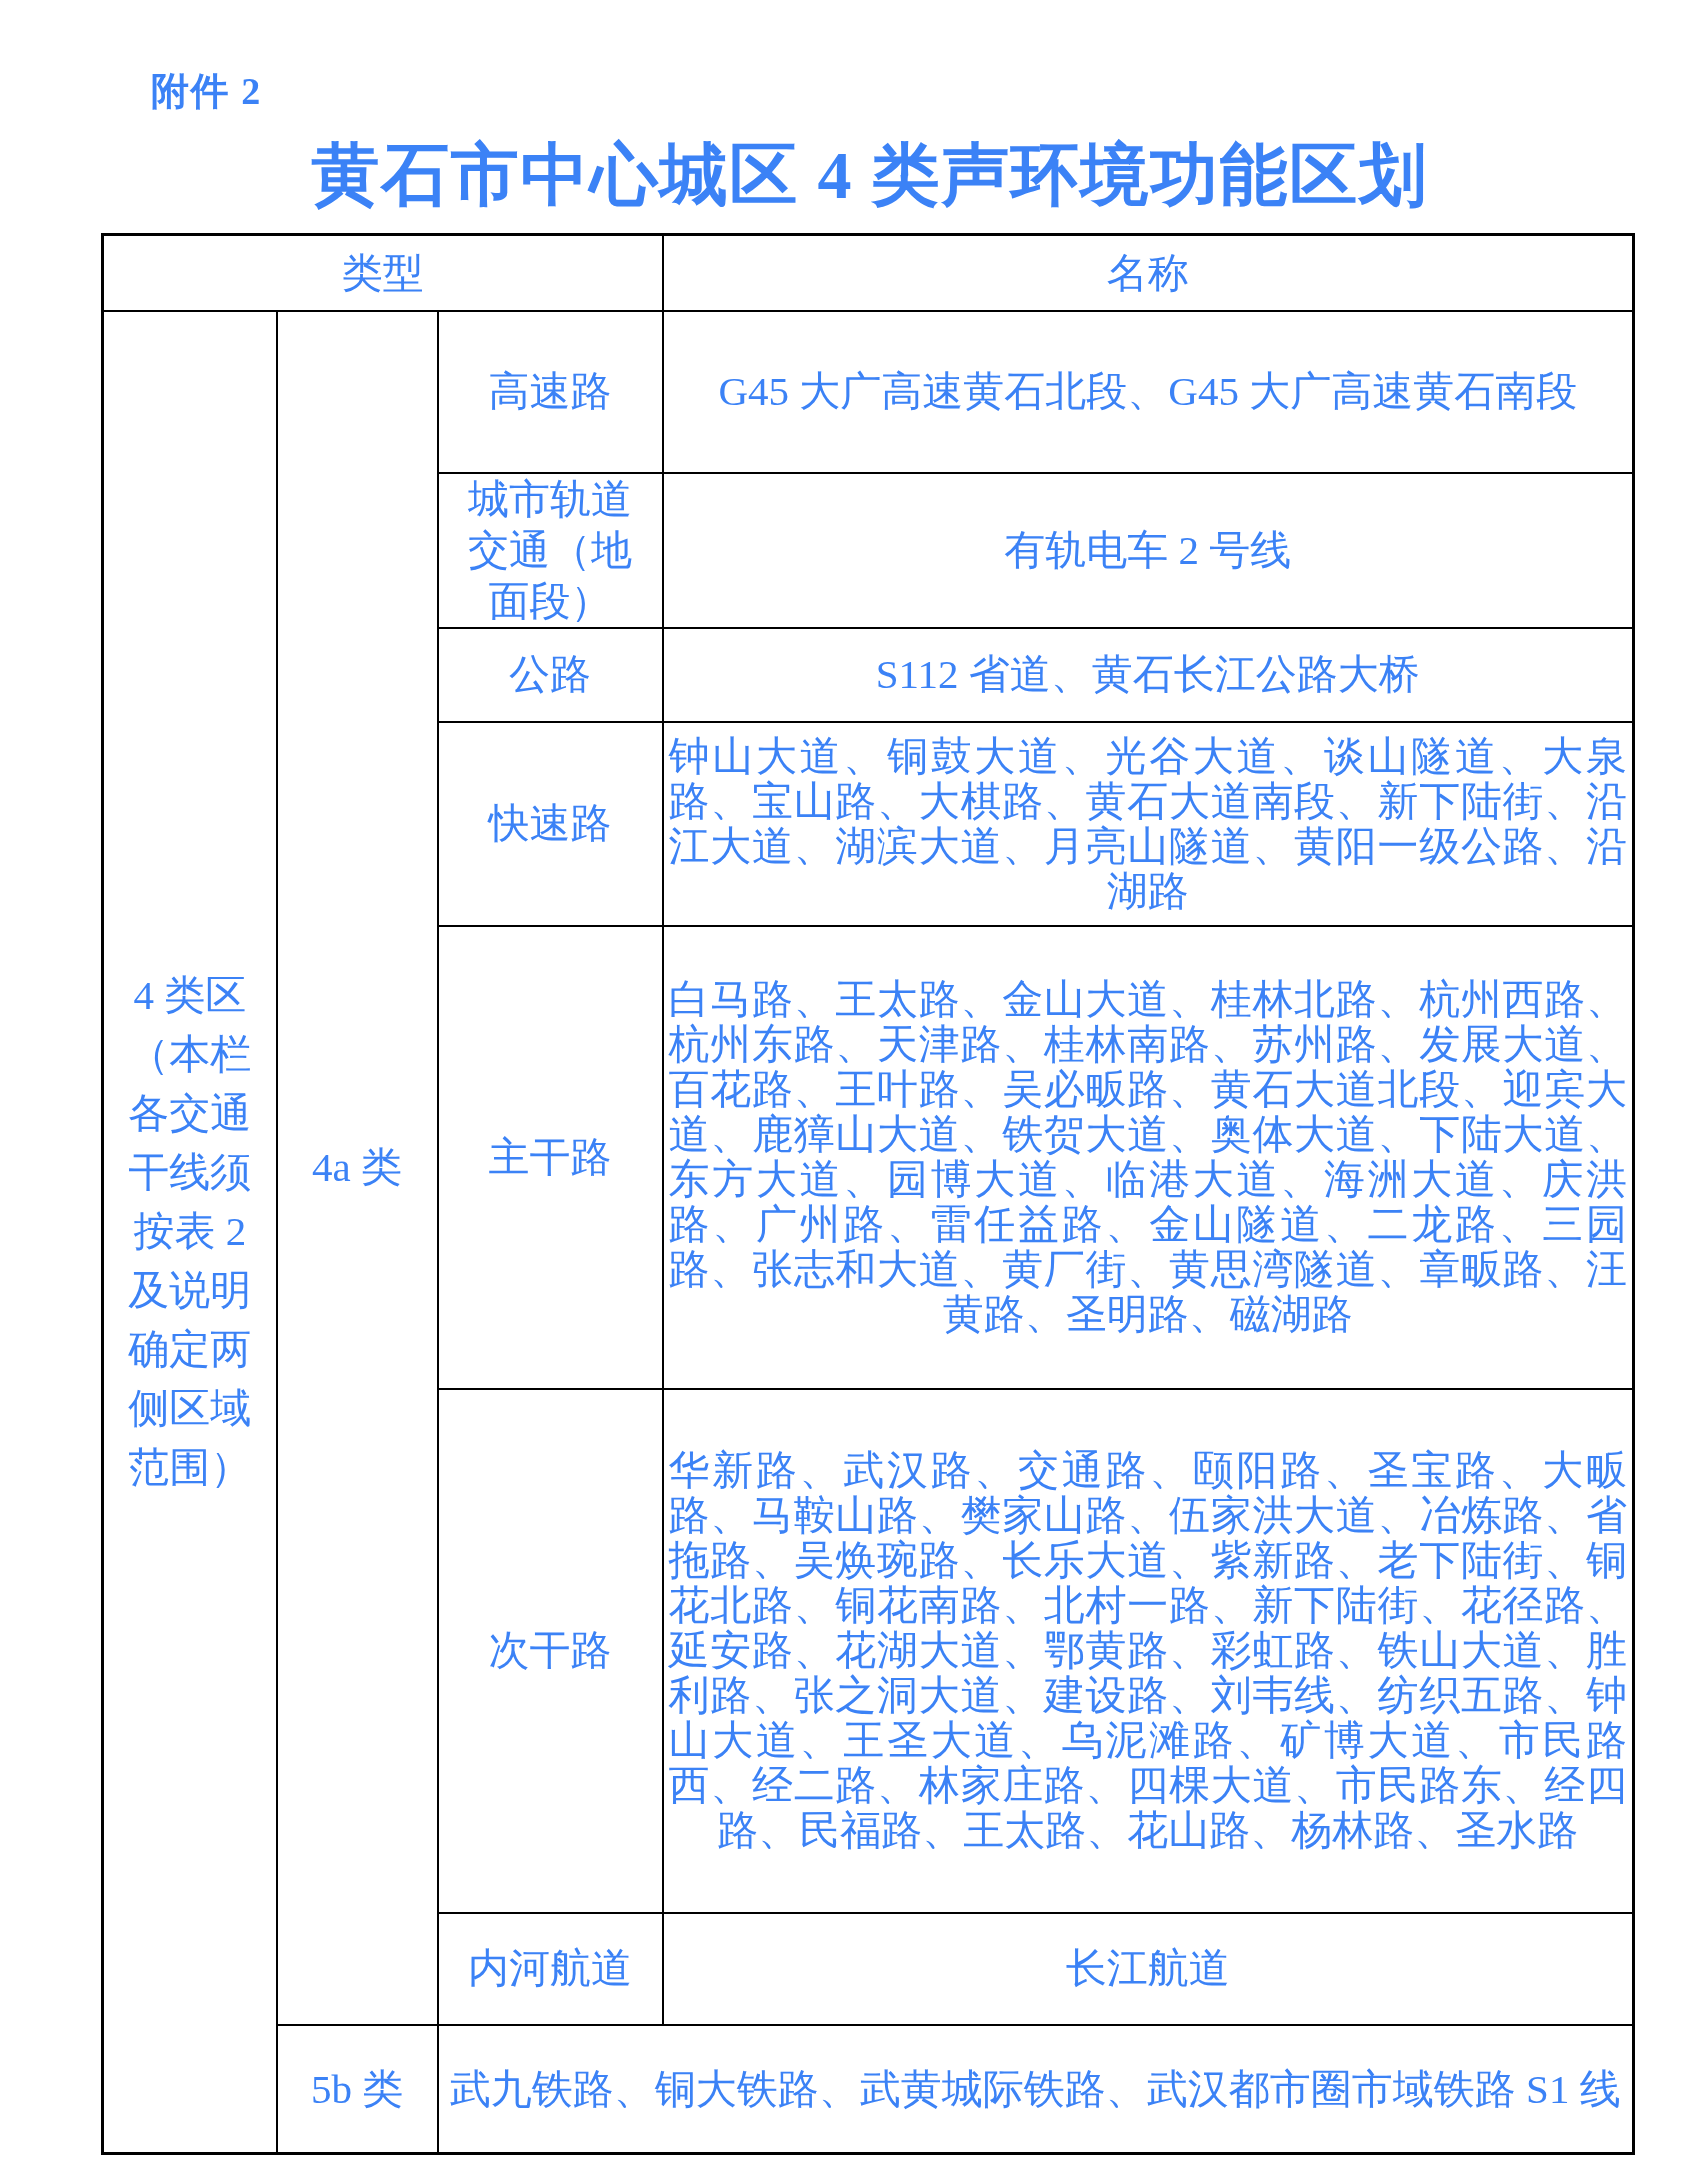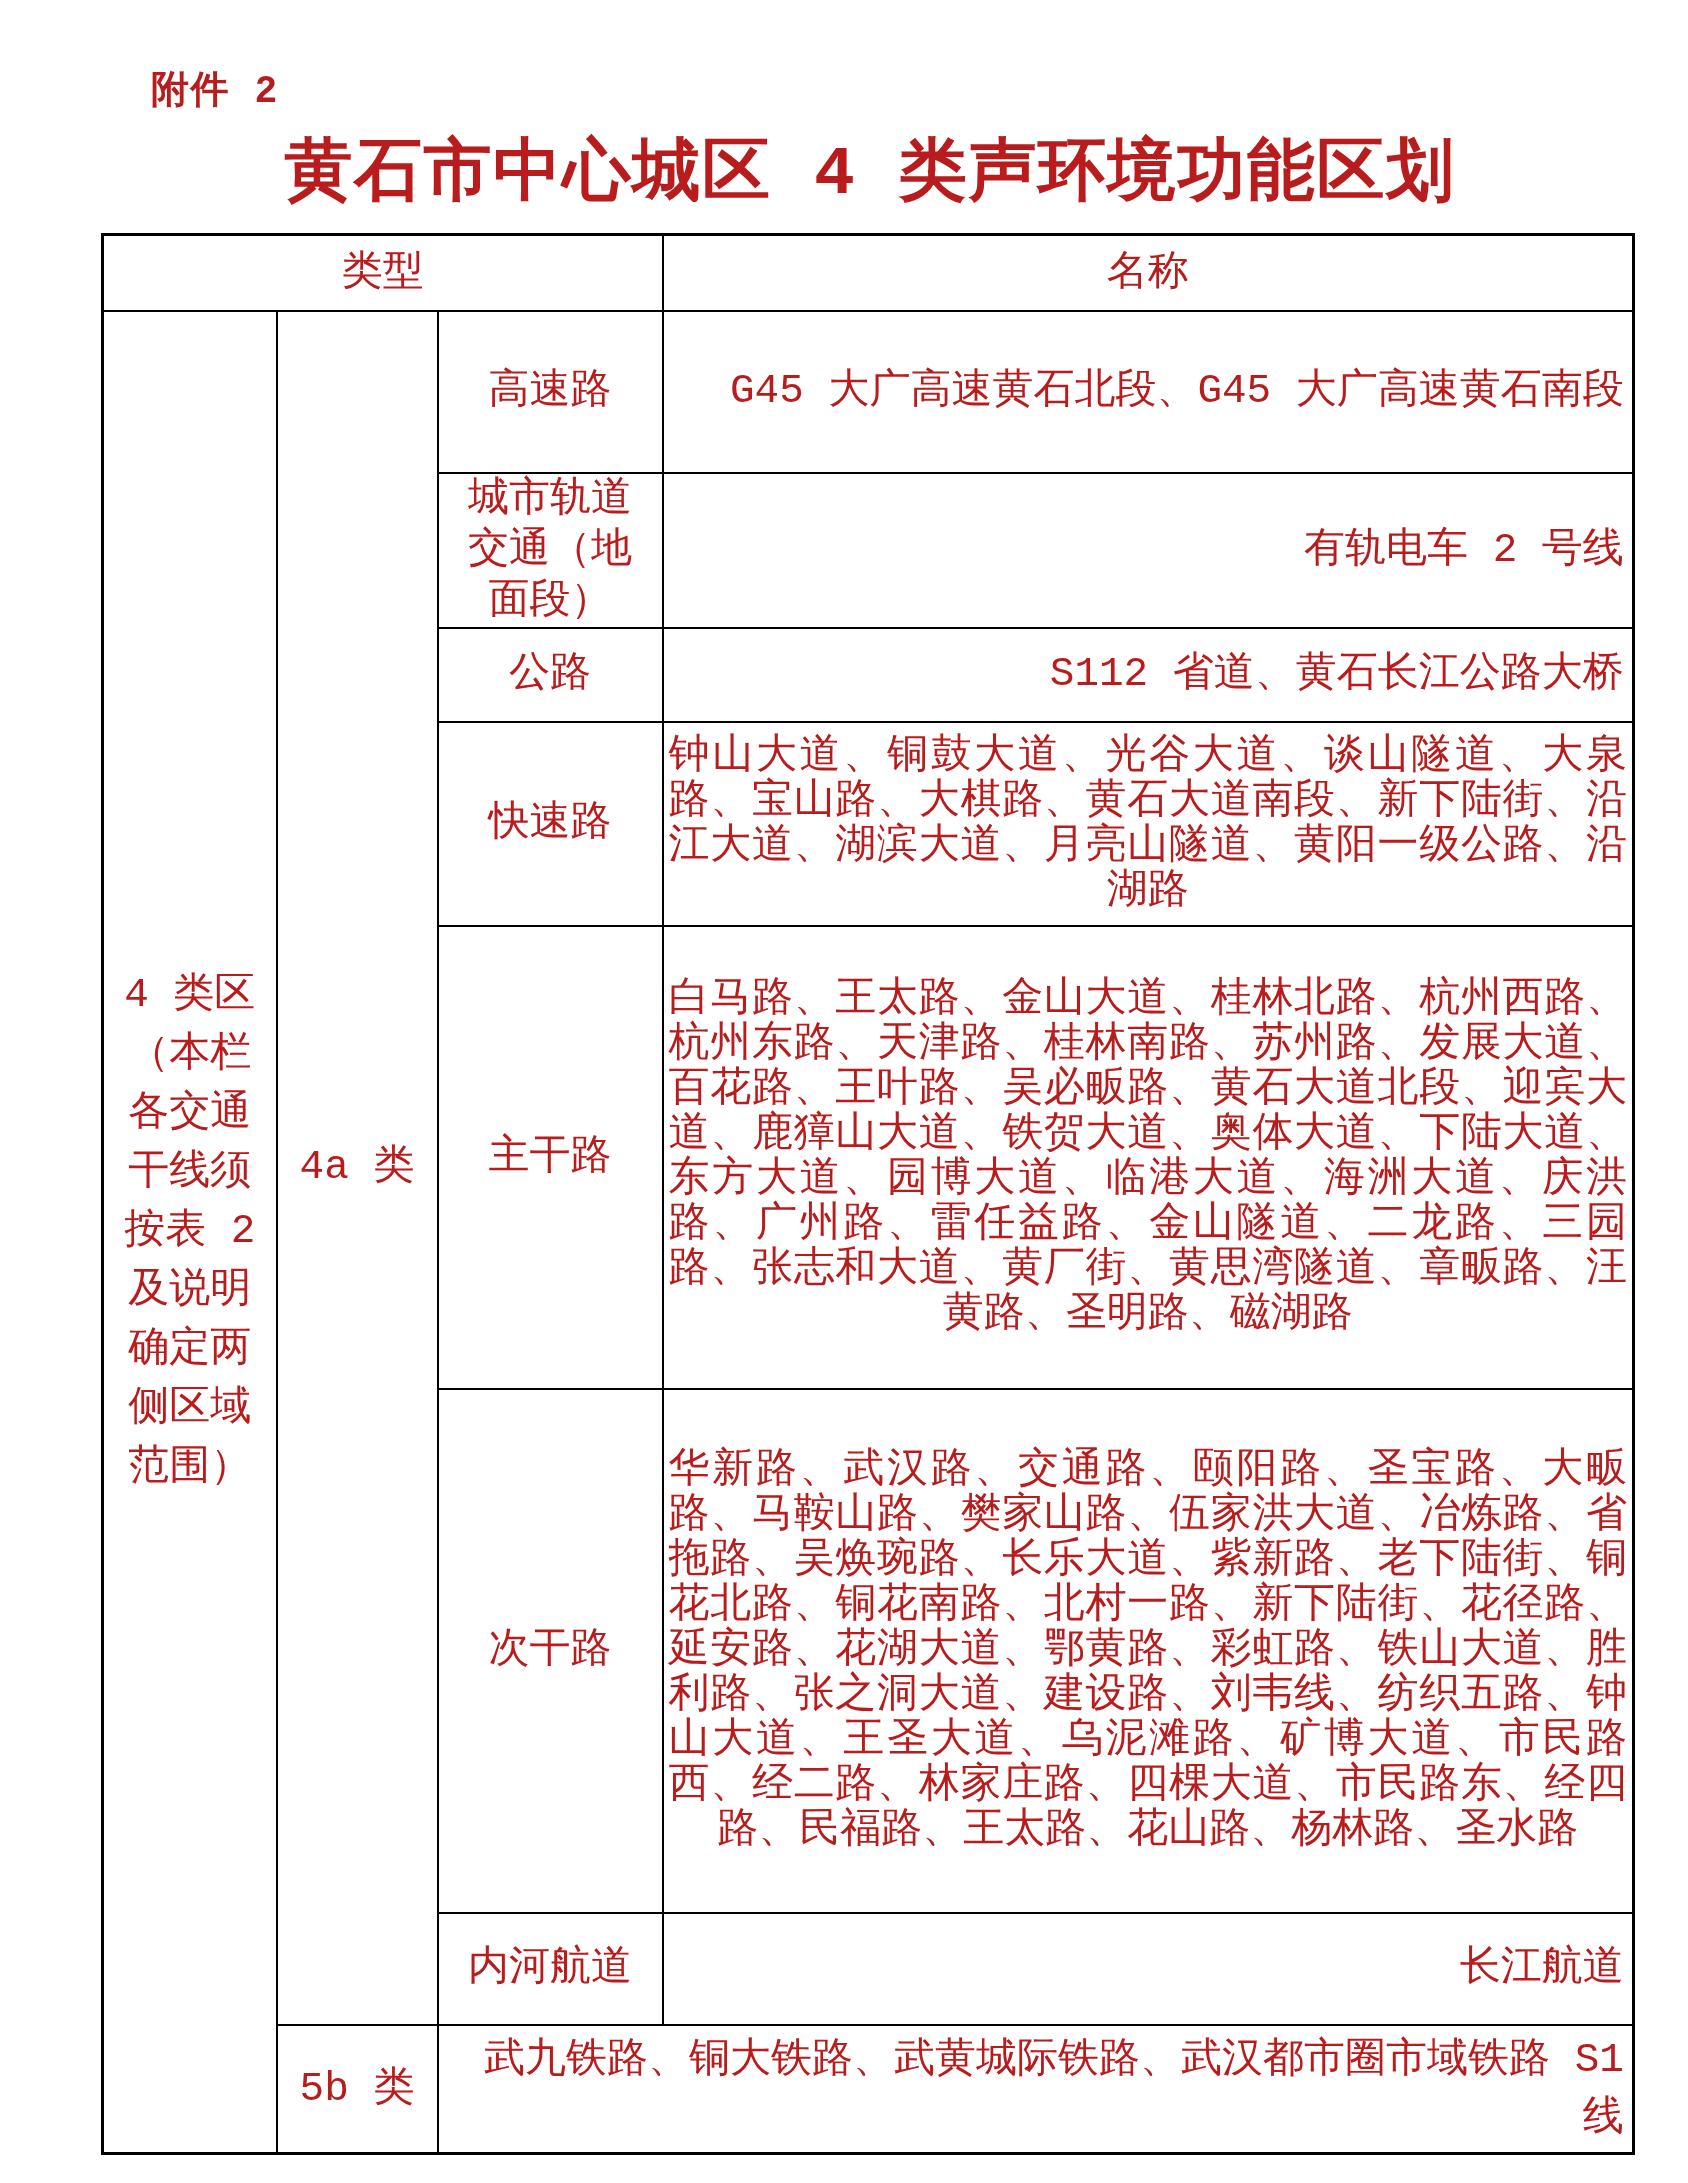--- a/index.html
+++ b/index.html
@@ -1,22 +1,22 @@
 <!DOCTYPE html>
 <html style="font-size:13px"><head>
 <meta charset="utf-8">
 <style>
   html, body { margin: 0; padding: 0; background: #e8e8e8; }
   .page {
     position: relative;
     width: 1688px;
     height: 2183px;
     background: #ffffff;
-    color: #b91c1c;
-    font-family: Liberation Mono, monospace;
+    color: #3b82f6;
+    font-family: Liberation Serif, serif;
     overflow: hidden;
   }
   .attachment {
     position: absolute;
     left: 151px;
     top: 66px;
     font-size: 38px;
     font-weight: bold;
     line-height: 51px;
     letter-spacing: 1.6px;
@@ -71,21 +71,21 @@
   }
   
   .zoning-table td.pre {
     white-space: pre-line;
     line-height: 59px;
   }
   .zoning-table td.pre-sm {
     white-space: pre-line;
     line-height: 51px;
   }
-  .zoning-table td.name-single { padding: 0 8.2px; text-align: right; }
+  .zoning-table td.name-single { padding: 0 8.2px; }
 </style>
 </head>
 <body>
 
 <div class="page">
 
   <div class="attachment">附件 2</div>
 
   <h1 class="title">黄石市中心城区 4 类声环境功能区划</h1>
 

